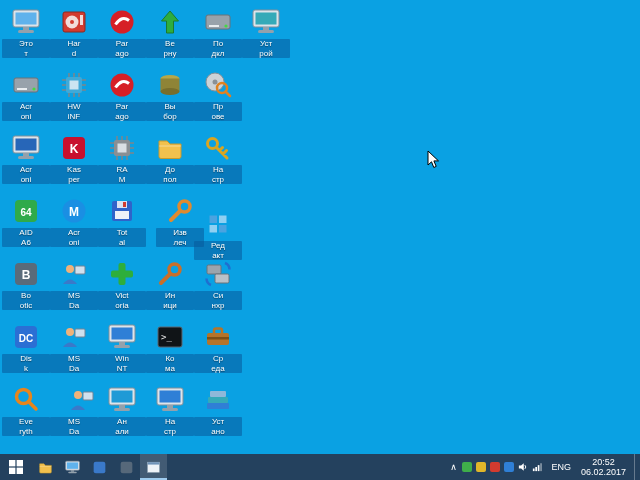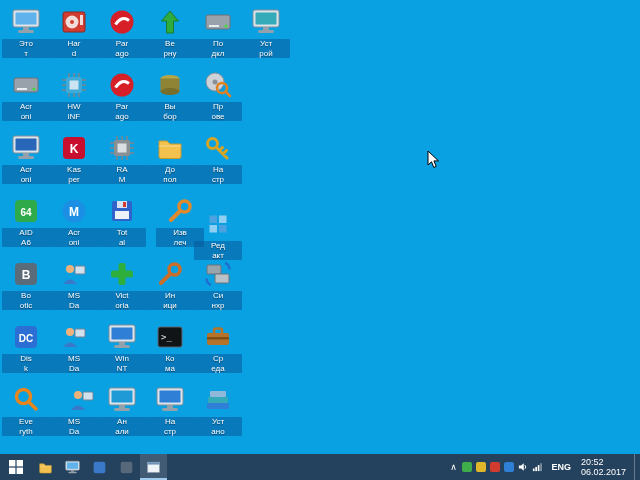--- a/index.html
+++ b/index.html
@@ -34,23 +34,23 @@
   .tb-item{
     width:27px;height:26px;display:flex;align-items:center;justify-content:center;
   }
   .tb-item.active{background:rgba(255,255,255,.14);box-shadow:inset 0 -2px 0 #9ecbee;}
   .tray{margin-left:auto;display:flex;align-items:center;gap:2px;height:26px;}
   .tray-ic{
     width:14px;height:26px;display:flex;align-items:center;justify-content:center;
     color:#fff;font-size:9px;
   }
   .tray-dot{width:10px;height:10px;border-radius:2px;}
-  .lang{color:#fff;font-size:9px;padding:0 5px;align-self:center;font-weight:bold;}
+  .lang{color:#fff;font-size:9px;padding:0 5px;align-self:center;}
   .clock{
-    color:#fff;font-size:9px;line-height:10px;text-align:left;
+    color:#fff;font-size:9px;line-height:10px;text-align:center;
     padding:0 6px 0 3px;align-self:center;
   }
   .show-desktop{
     width:5px;height:26px;border-left:1px solid rgba(255,255,255,.3);
   }
   .cursor{position:absolute;z-index:9;pointer-events:none;}
 </style>
 </head>
 <body style="background: rgb(10, 161, 227);">
 

